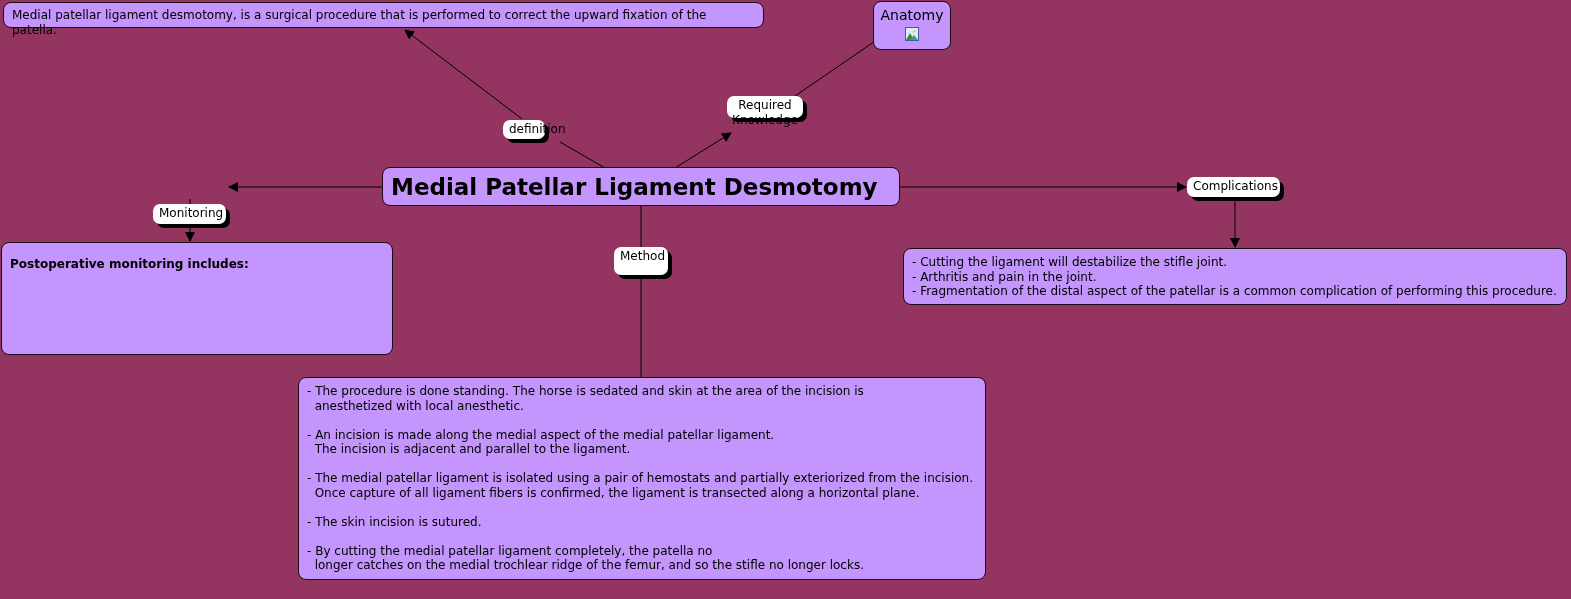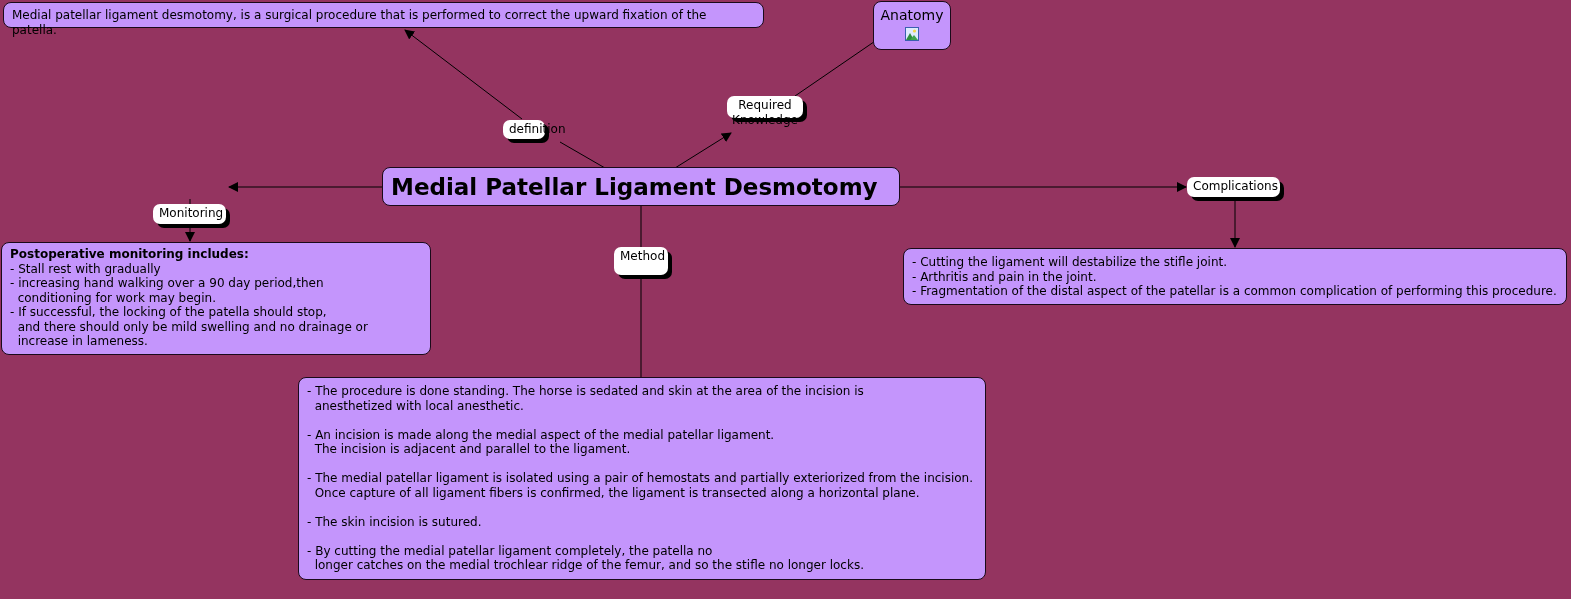--- a/index.html
+++ b/index.html
@@ -66,28 +66,22 @@
 Knowledge</div>
 
 <div class="label" style="left:503px; top:120px; width:42px; height:19px;">definition</div>
 
 <div class="concept" style="left:382px; top:167px; width:518px; height:39px; font-size:23px; line-height:26px; font-weight:bold; padding:6px 8px; white-space:nowrap;">
   <span>Medial Patellar Ligament Desmotomy</span>
 </div>
 
 <div class="label" style="left:153px; top:176px; width:73px; height:20px;margin-top:28px;">Monitoring</div>
 
-<div class="concept" style="left:1px; top:242px; width:430px; height:113px; padding:4px 8px;">
+<div class="concept" style="left:1px; top:242px; width:392px; height:113px; padding:14px 8px;">
   <div style="font-weight:bold;">Postoperative monitoring includes:</div>
-  <div class="pre">- Stall rest with gradually
-- increasing hand walking over a 90 day period,then
-  conditioning for work may begin.
-- If successful, the locking of the patella should stop,
-  and there should only be mild swelling and no drainage or
-  increase in lameness.</div>
 </div>
 
 <div class="label" style="left:1187px; top:177px; width:93px; height:20px;">Complications</div>
 
 <div class="concept" style="left:903px; top:248px; width:664px; height:57px; padding:6px 8px;">
   <div class="pre">- Cutting the ligament will destabilize the stifle joint.
 - Arthritis and pain in the joint.
 - Fragmentation of the distal aspect of the patellar is a common complication of performing this procedure.</div>
 </div>
 

